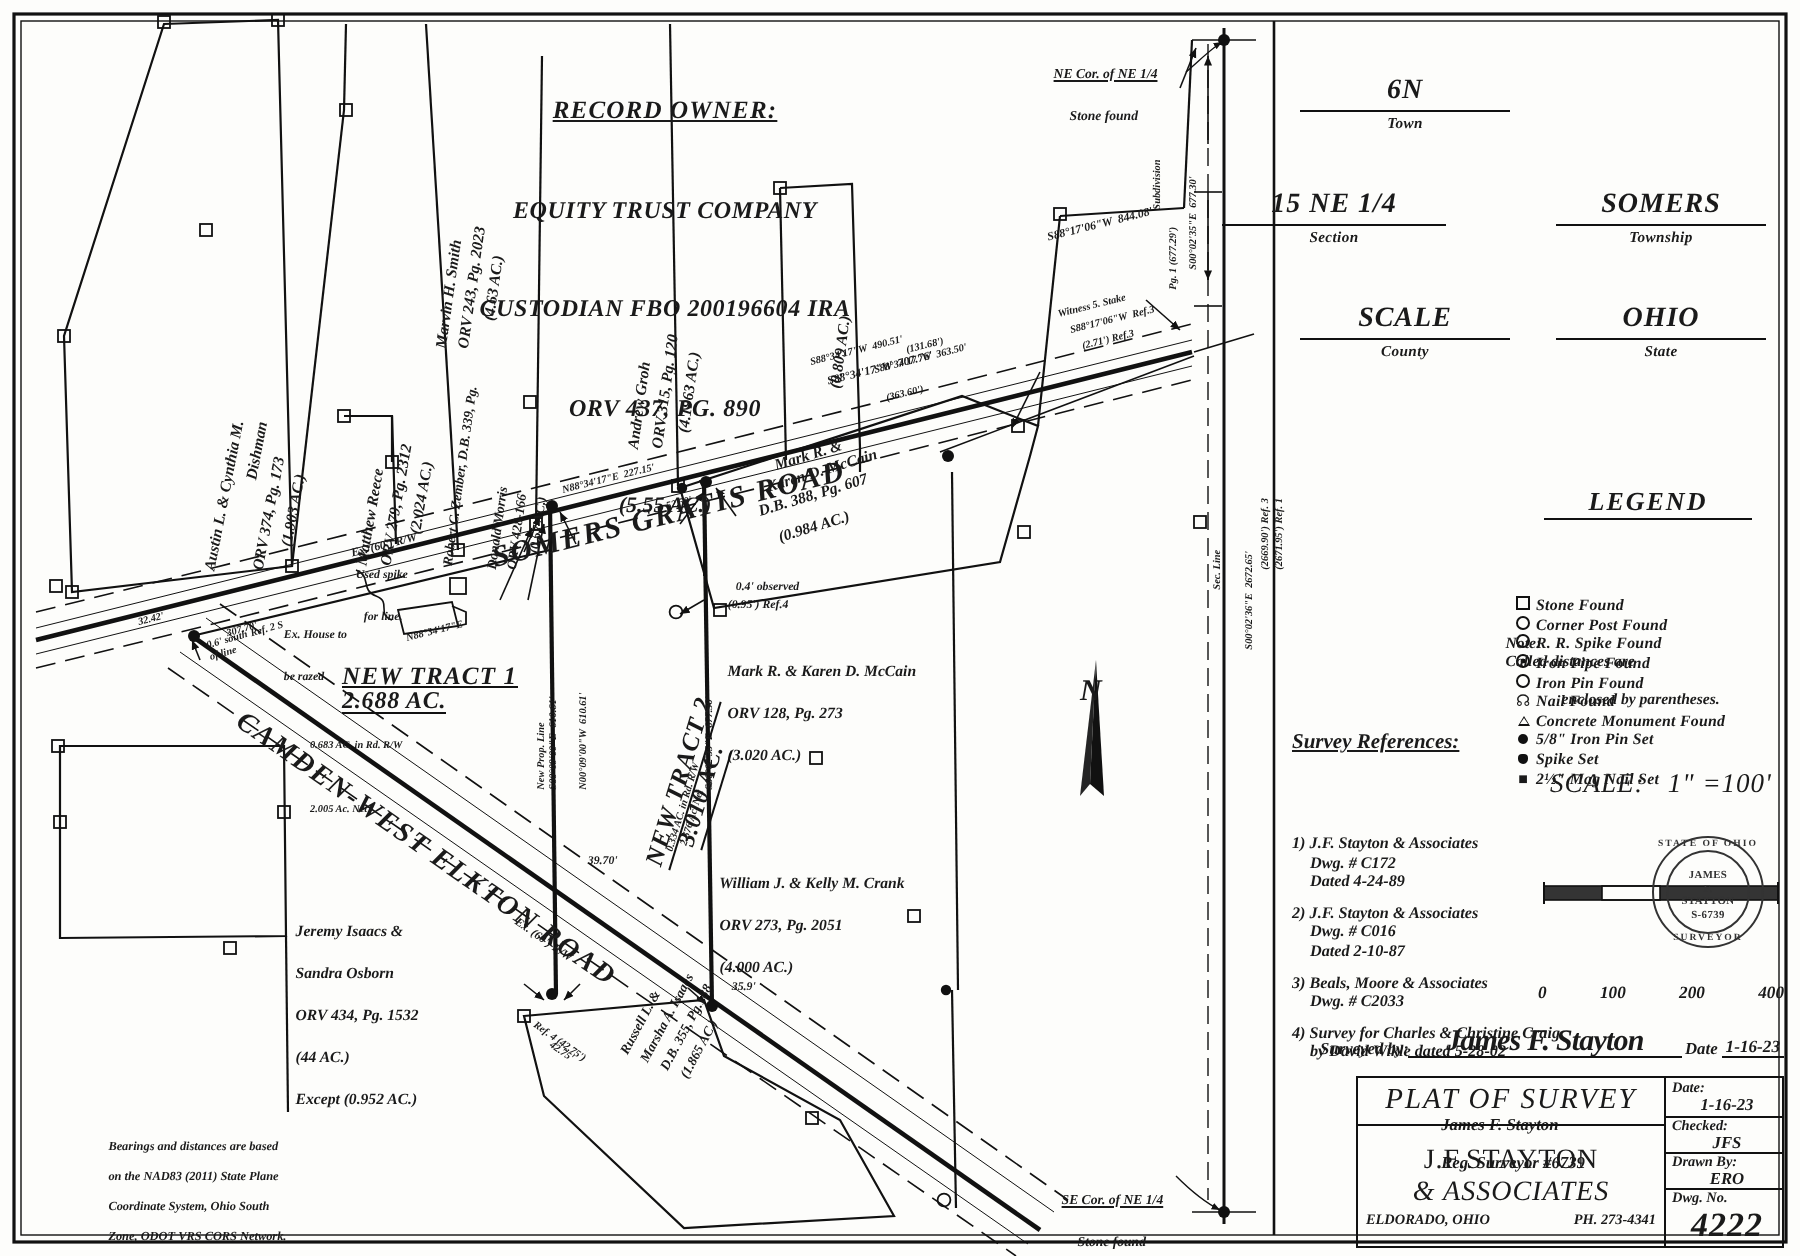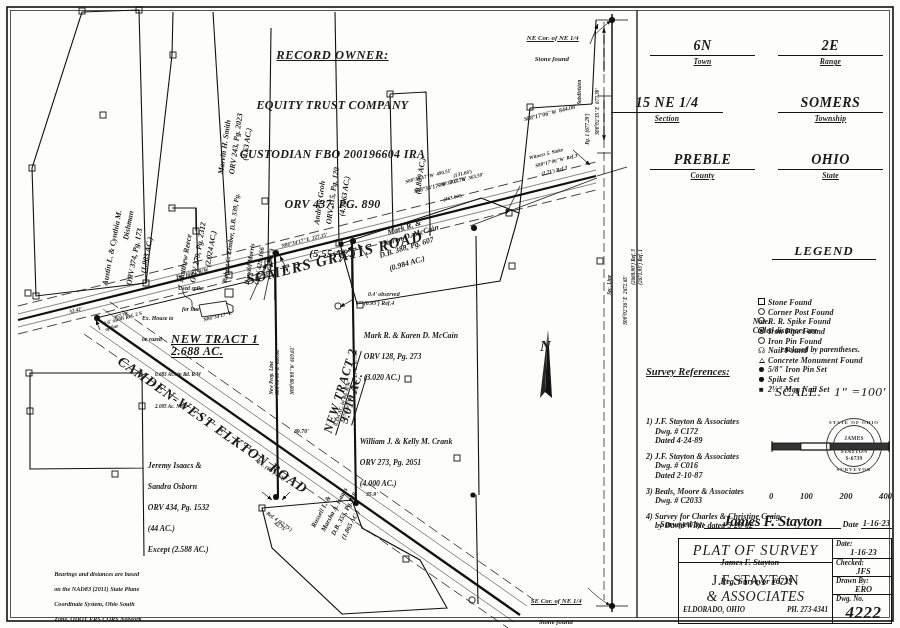--- a/index.html
+++ b/index.html
@@ -20,21 +20,21 @@
   #record-owner{left:225px;top:12px;width:215px;text-align:center;}
   #record-owner .ro-title{font-size:12.5px;font-style:italic;font-weight:bold;letter-spacing:.6px;
      text-decoration:underline;}
   #record-owner .ro-l{font-size:12px;font-style:italic;font-weight:bold;letter-spacing:.3px;line-height:13.4px;}
   #record-owner .ro-s{font-size:11px;font-style:italic;font-weight:bold;}
 
   
   .fieldcell{position:absolute;text-align:center;}
   .fieldcell .fv{font-size:14px;font-style:italic;font-weight:bold;letter-spacing:.5px;
      border-bottom:1.3px solid #111;display:block;padding-bottom:1px;}
-  .fieldcell .fl{font-size:7.6px;font-style:italic;font-weight:bold;display:block;margin-top:1px;letter-spacing:.2px;text-decoration:underline;}
+  .fieldcell .fl{font-size:7.6px;font-style:italic;font-weight:bold;display:block;margin-top:1px;letter-spacing:.2px;}
 
   
   #legend{left:755px;top:207px;width:138px;font-family:Liberation Serif, serif;}
   #legend .lg-title{font-size:13px;font-style:italic;font-weight:bold;letter-spacing:1px;text-align:center;
      border-bottom:1.2px solid #111;padding-bottom:0px;width:104px;margin:0 auto 2px auto;}
   #legend .lg-row{display:flex;align-items:center;height:9.6px;}
   #legend .lg-sym{width:13px;text-align:center;font-size:8px;line-height:9px;flex:0 0 13px;}
   #legend .lg-lbl{font-size:7.9px;font-style:italic;font-weight:bold;letter-spacing:.15px;}
   .sym{display:inline-block;position:relative;top:0px;}
   .s-sq{width:5px;height:5px;border:1px solid #111;}
@@ -297,34 +297,30 @@
     <div class="ro-l">EQUITY TRUST COMPANY</div>
     <div class="ro-l">CUSTODIAN FBO 200196604 IRA</div>
     <div class="ro-l">ORV 437, PG. 890</div>
     <div class="ro-s">(5.55 AC.)</div>
   </div>
 
   <div class="fieldcell" style="left:650px;top:38px;width:105px;">
     <span class="fv">6N</span>
     <span class="fl">Town</span>
   </div>
-  <div class="fieldcell" style="left:778px;top:38px;width:105px;">
-    <span class="fv">2E</span>
-    <span class="fl">Range</span>
-  </div>
   <div class="fieldcell" style="left:611px;top:95px;width:112px;">
     <span class="fv">15 NE 1/4</span>
     <span class="fl">Section</span>
   </div>
   <div class="fieldcell" style="left:778px;top:95px;width:105px;">
     <span class="fv">SOMERS</span>
     <span class="fl">Township</span>
   </div>
   <div class="fieldcell" style="left:650px;top:152px;width:105px;">
-    <span class="fv">PREBLE</span>
+    <span class="fv">SCALE</span>
     <span class="fl">County</span>
   </div>
   <div class="fieldcell" style="left:778px;top:152px;width:105px;">
     <span class="fv">OHIO</span>
     <span class="fl">State</span>
   </div>
 
   <div class="txt" id="legend">
     <div class="lg-title">LEGEND</div>
     <div id="legend-rows"><div class="lg-row"><span class="lg-sym"><span class="sym s-sq"></span></span><span class="lg-lbl">Stone Found</span></div><div class="lg-row"><span class="lg-sym"><span class="sym s-ci"></span></span><span class="lg-lbl">Corner Post Found</span></div><div class="lg-row"><span class="lg-sym"><span class="sym s-ci-slash" style="position:relative"><span style="position:absolute;left:-1px;top:-1px;font-size:7px;line-height:7px">/</span></span></span><span class="lg-lbl">R. R. Spike Found</span></div><div class="lg-row"><span class="lg-sym"><span class="sym s-ci-dot"></span></span><span class="lg-lbl">Iron Pipe Found</span></div><div class="lg-row"><span class="lg-sym"><span class="sym s-ci"></span></span><span class="lg-lbl">Iron Pin Found</span></div><div class="lg-row"><span class="lg-sym"><span style="font-size:8px;line-height:8px">☊</span></span><span class="lg-lbl">Nail Found</span></div><div class="lg-row"><span class="lg-sym"><span class="sym s-tri-o" style="border-bottom-color:transparent;position:relative"><span style="position:absolute;left:-3px;top:0;width:0;height:0;border-left:3px solid transparent;border-right:3px solid transparent;border-bottom:5px solid #111"></span><span style="position:absolute;left:-2px;top:1.4px;width:0;height:0;border-left:2px solid transparent;border-right:2px solid transparent;border-bottom:3.4px solid #fdfdfb"></span></span></span><span class="lg-lbl">Concrete Monument Found</span></div><div class="lg-row"><span class="lg-sym"><span class="sym s-fill"></span></span><span class="lg-lbl">5/8" Iron Pin Set</span></div><div class="lg-row"><span class="lg-sym"><span class="sym s-fill" style="border-radius:40% 40% 50% 50%"></span></span><span class="lg-lbl">Spike Set</span></div><div class="lg-row"><span class="lg-sym"><span style="font-size:8px;line-height:8px">■</span></span><span class="lg-lbl">2½" Mag Nail Set</span></div></div>
@@ -518,21 +514,21 @@
     <span>William J. &amp; Kelly M. Crank</span><br>
     <span>ORV 273, Pg. 2051</span><br>
     <span>(4.000 AC.)</span>
   </div>
 
   <div class="mlbl m8 ctr" style="left:140px;top:450px;width:150px;">
     <span>Jeremy Isaacs &amp;</span><br>
     <span>Sandra Osborn</span><br>
     <span>ORV 434, Pg. 1532</span><br>
     <span>(44 AC.)</span><br>
-    <span>Except (2.588 AC.)</span>
+    <span>Except (0.952 AC.)</span>
   </div>
 
   <div class="rot m7" style="left:300px;top:528px;transform:rotate(-62deg);">
     <span>Russell L. &amp;</span>
   </div>
   <div class="rot m7" style="left:310px;top:532px;transform:rotate(-62deg);">
     <span>Marsha A. Isaacs</span>
   </div>
   <div class="rot m7" style="left:320px;top:536px;transform:rotate(-62deg);">
     <span>D.B. 355, Pg.188</span>

